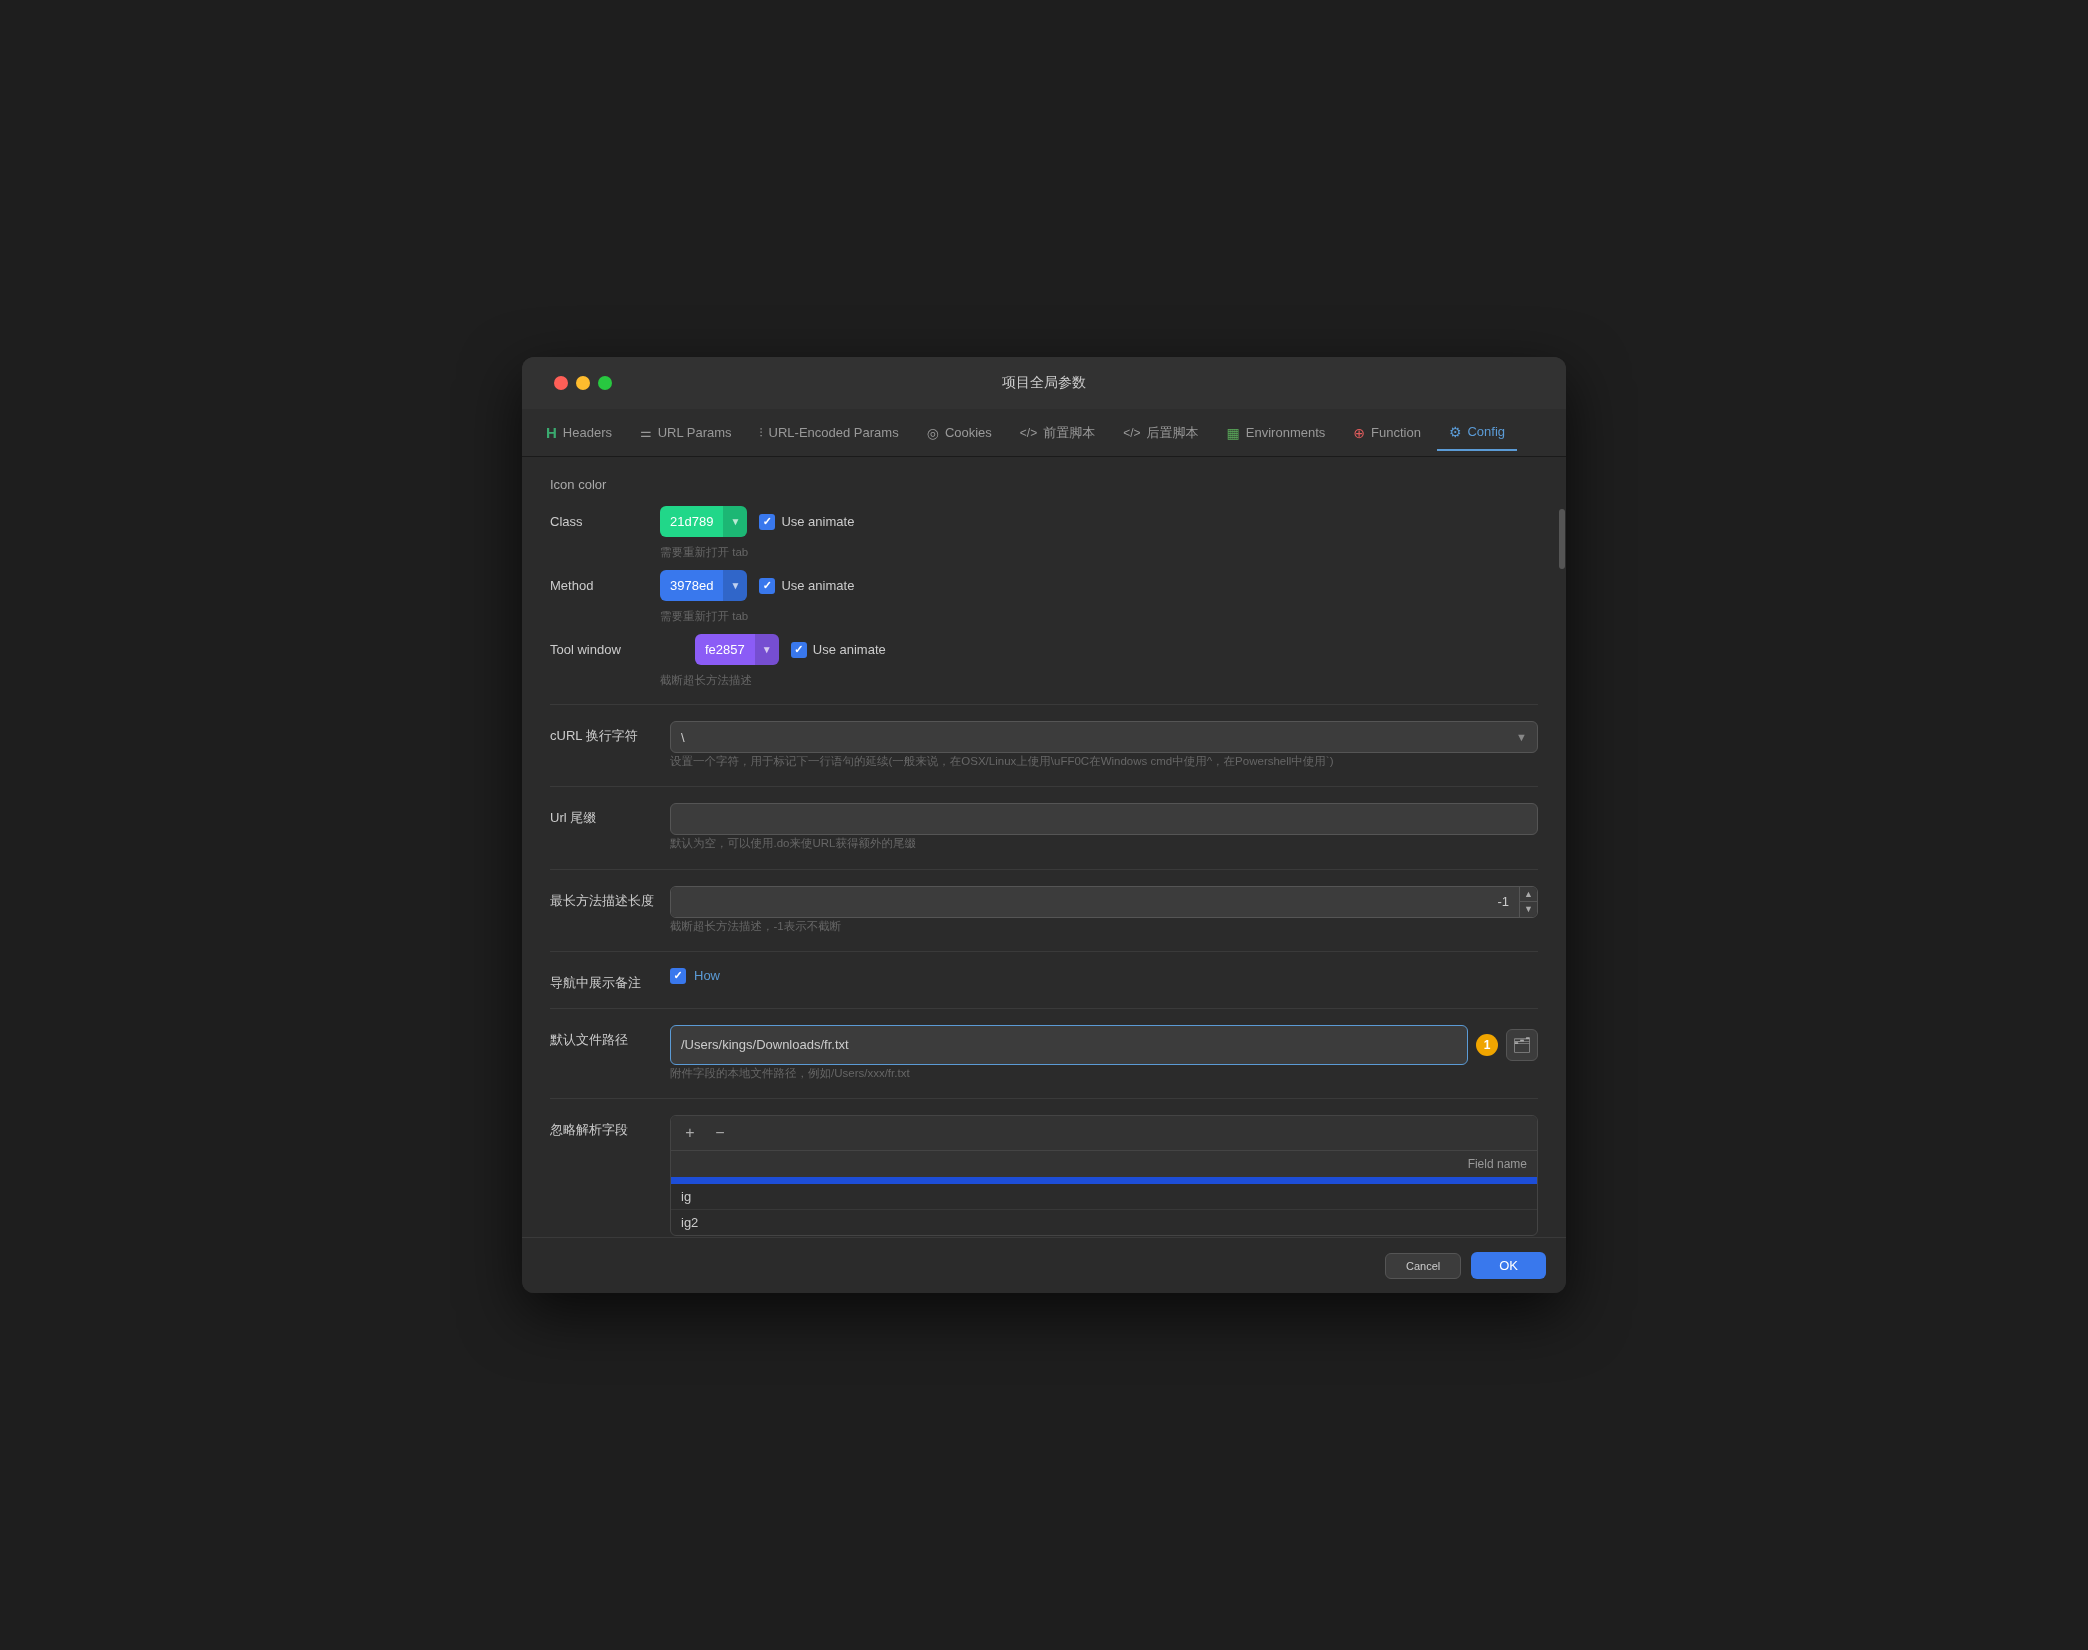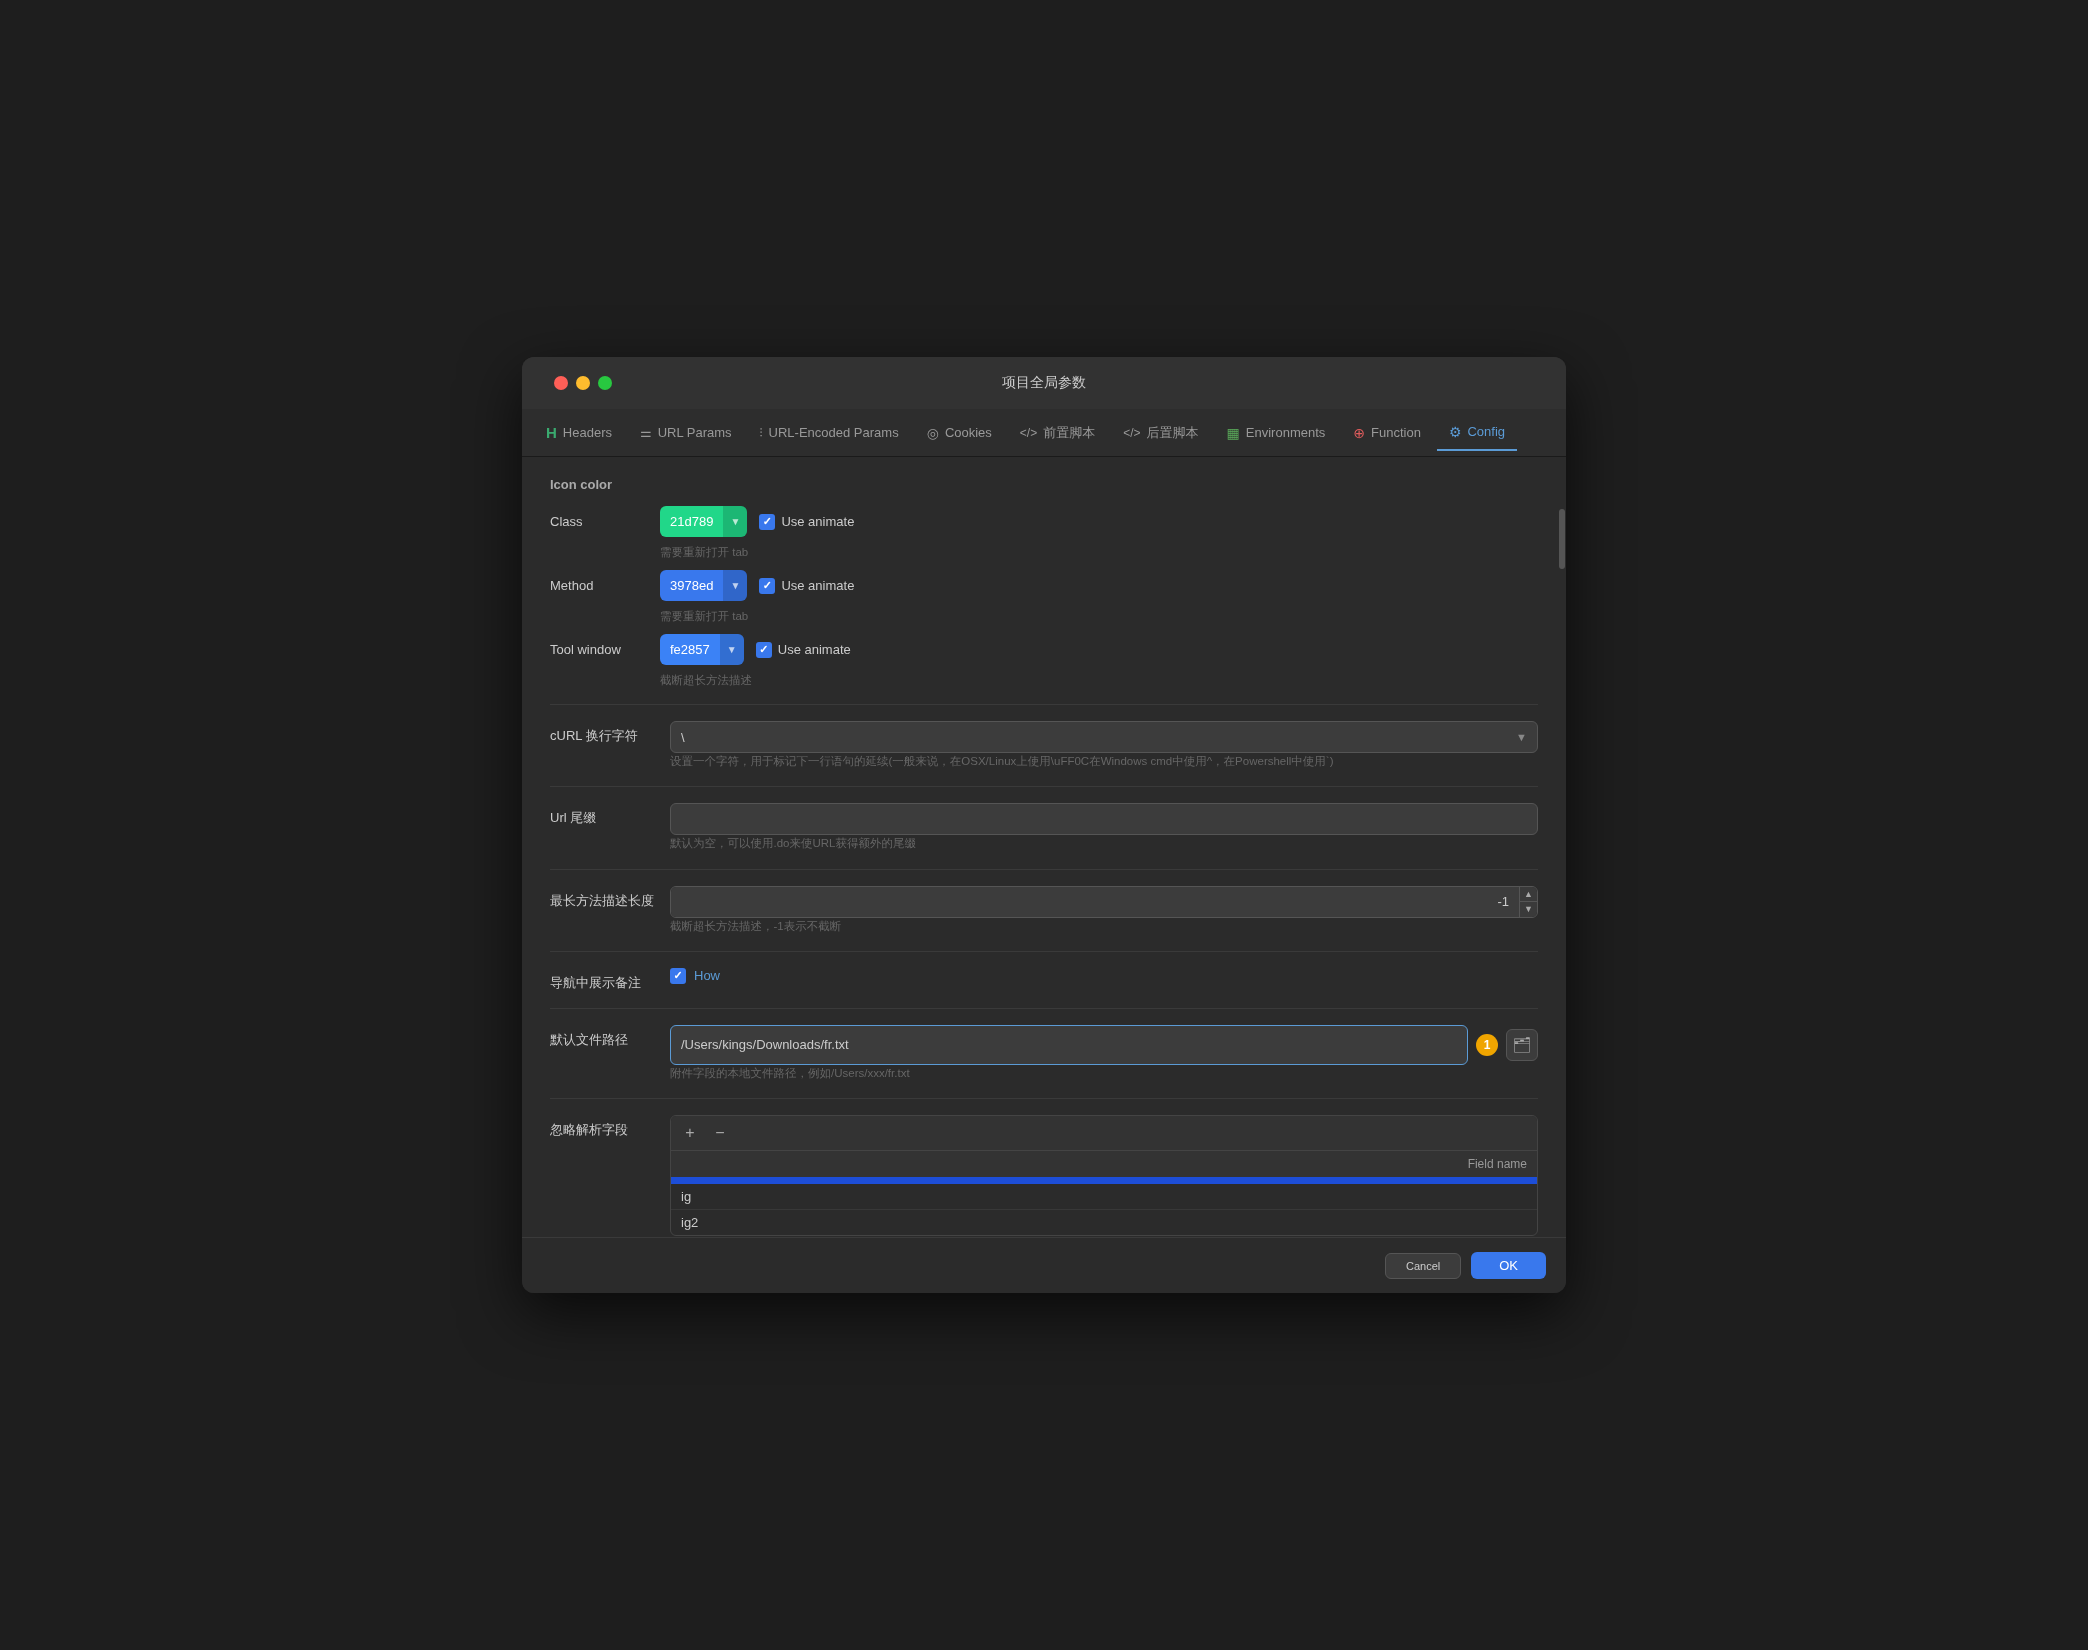--- a/index.html
+++ b/index.html
@@ -79,21 +79,21 @@
       color: #ccc;
       font-size: 13px;
       max-height: 780px;
       overflow-y: auto;
     }
     .section {
       margin-bottom: 20px;
     }
     .section-title {
       font-size: 13px;
-      font-weight: 700;
+      font-weight: 400;
       color: #aaa;
       margin-bottom: 14px;
     }
     .row {
       display: flex;
       align-items: center;
       margin-bottom: 8px;
     }
     .row-label {
       width: 110px;
@@ -123,21 +123,21 @@
       height: 100%;
       display: flex;
       align-items: center;
       justify-content: center;
       font-size: 10px;
       color: rgba(255,255,255,0.7);
       background: rgba(0,0,0,0.15);
     }
     .color-green { background: #21d789; }
     .color-blue-bg { background: #3978ed; }
-    .color-red-bg { background: #3b82f6; }
+    .color-red-bg { background: #8b5cf6; margin-left: 35px; }
     .checkbox-container {
       display: flex;
       align-items: center;
       gap: 6px;
       margin-left: 12px;
       cursor: pointer;
     }
     .checkbox {
       width: 16px;
       height: 16px;

